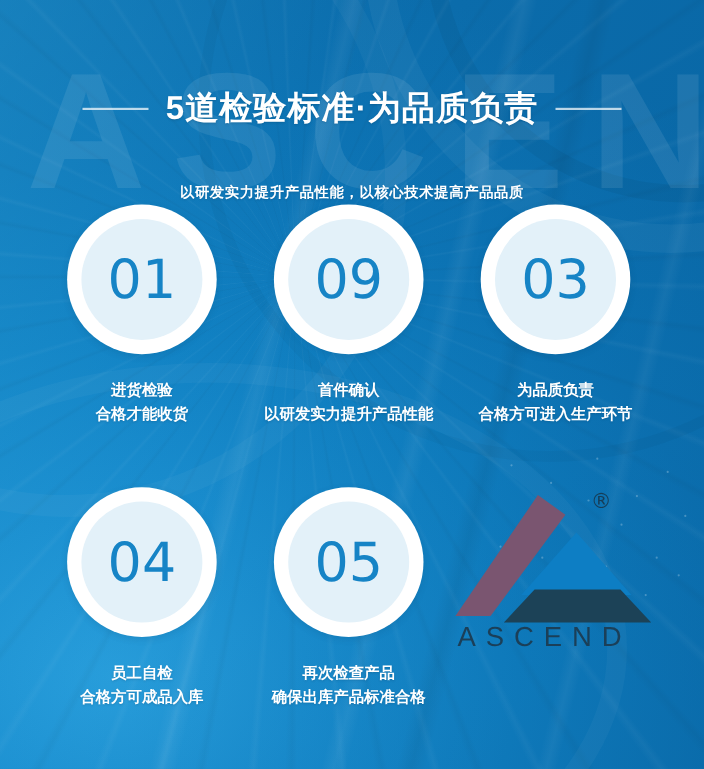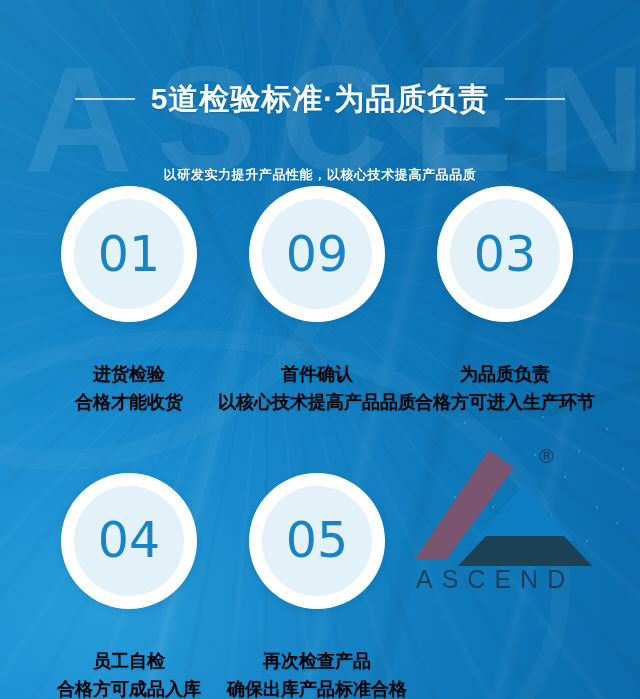--- a/index.html
+++ b/index.html
@@ -184,24 +184,24 @@
   .badge-num {
     font-size: 49px;
     font-weight: 400;
     color: #1684c6;
     letter-spacing: 0px;
     line-height: 1;
     font-family: "DejaVu Sans", "Liberation Sans", sans-serif;
   }
 
   .step-label {
-    margin-top: 39px;
+    margin-top: 22px;
     text-align: center;
-    color: #000000;
-    font-size: 18px;
+    color: #ffffff;
+    font-size: 14px;
     font-weight: 700;
     line-height: 1.55;
     white-space: nowrap;
     text-shadow: 0 1px 2px rgba(0,40,70,0.20);
   }
   .step-label .l2 { display: block; }
 
   
   .logo {
     position: absolute;
@@ -299,21 +299,21 @@
       </div>
 
       <div class="step">
         <div class="badge">
           <div class="badge-inner">
             <span class="badge-num">09</span>
           </div>
         </div>
         <div class="step-label">
           <span>首件确认</span>
-          <span class="l2">以核心技术提高产品品质</span>
+          <span class="l2">以研发实力提升产品性能</span>
         </div>
       </div>
 
       <div class="step">
         <div class="badge">
           <div class="badge-inner">
             <span class="badge-num">03</span>
           </div>
         </div>
         <div class="step-label">

